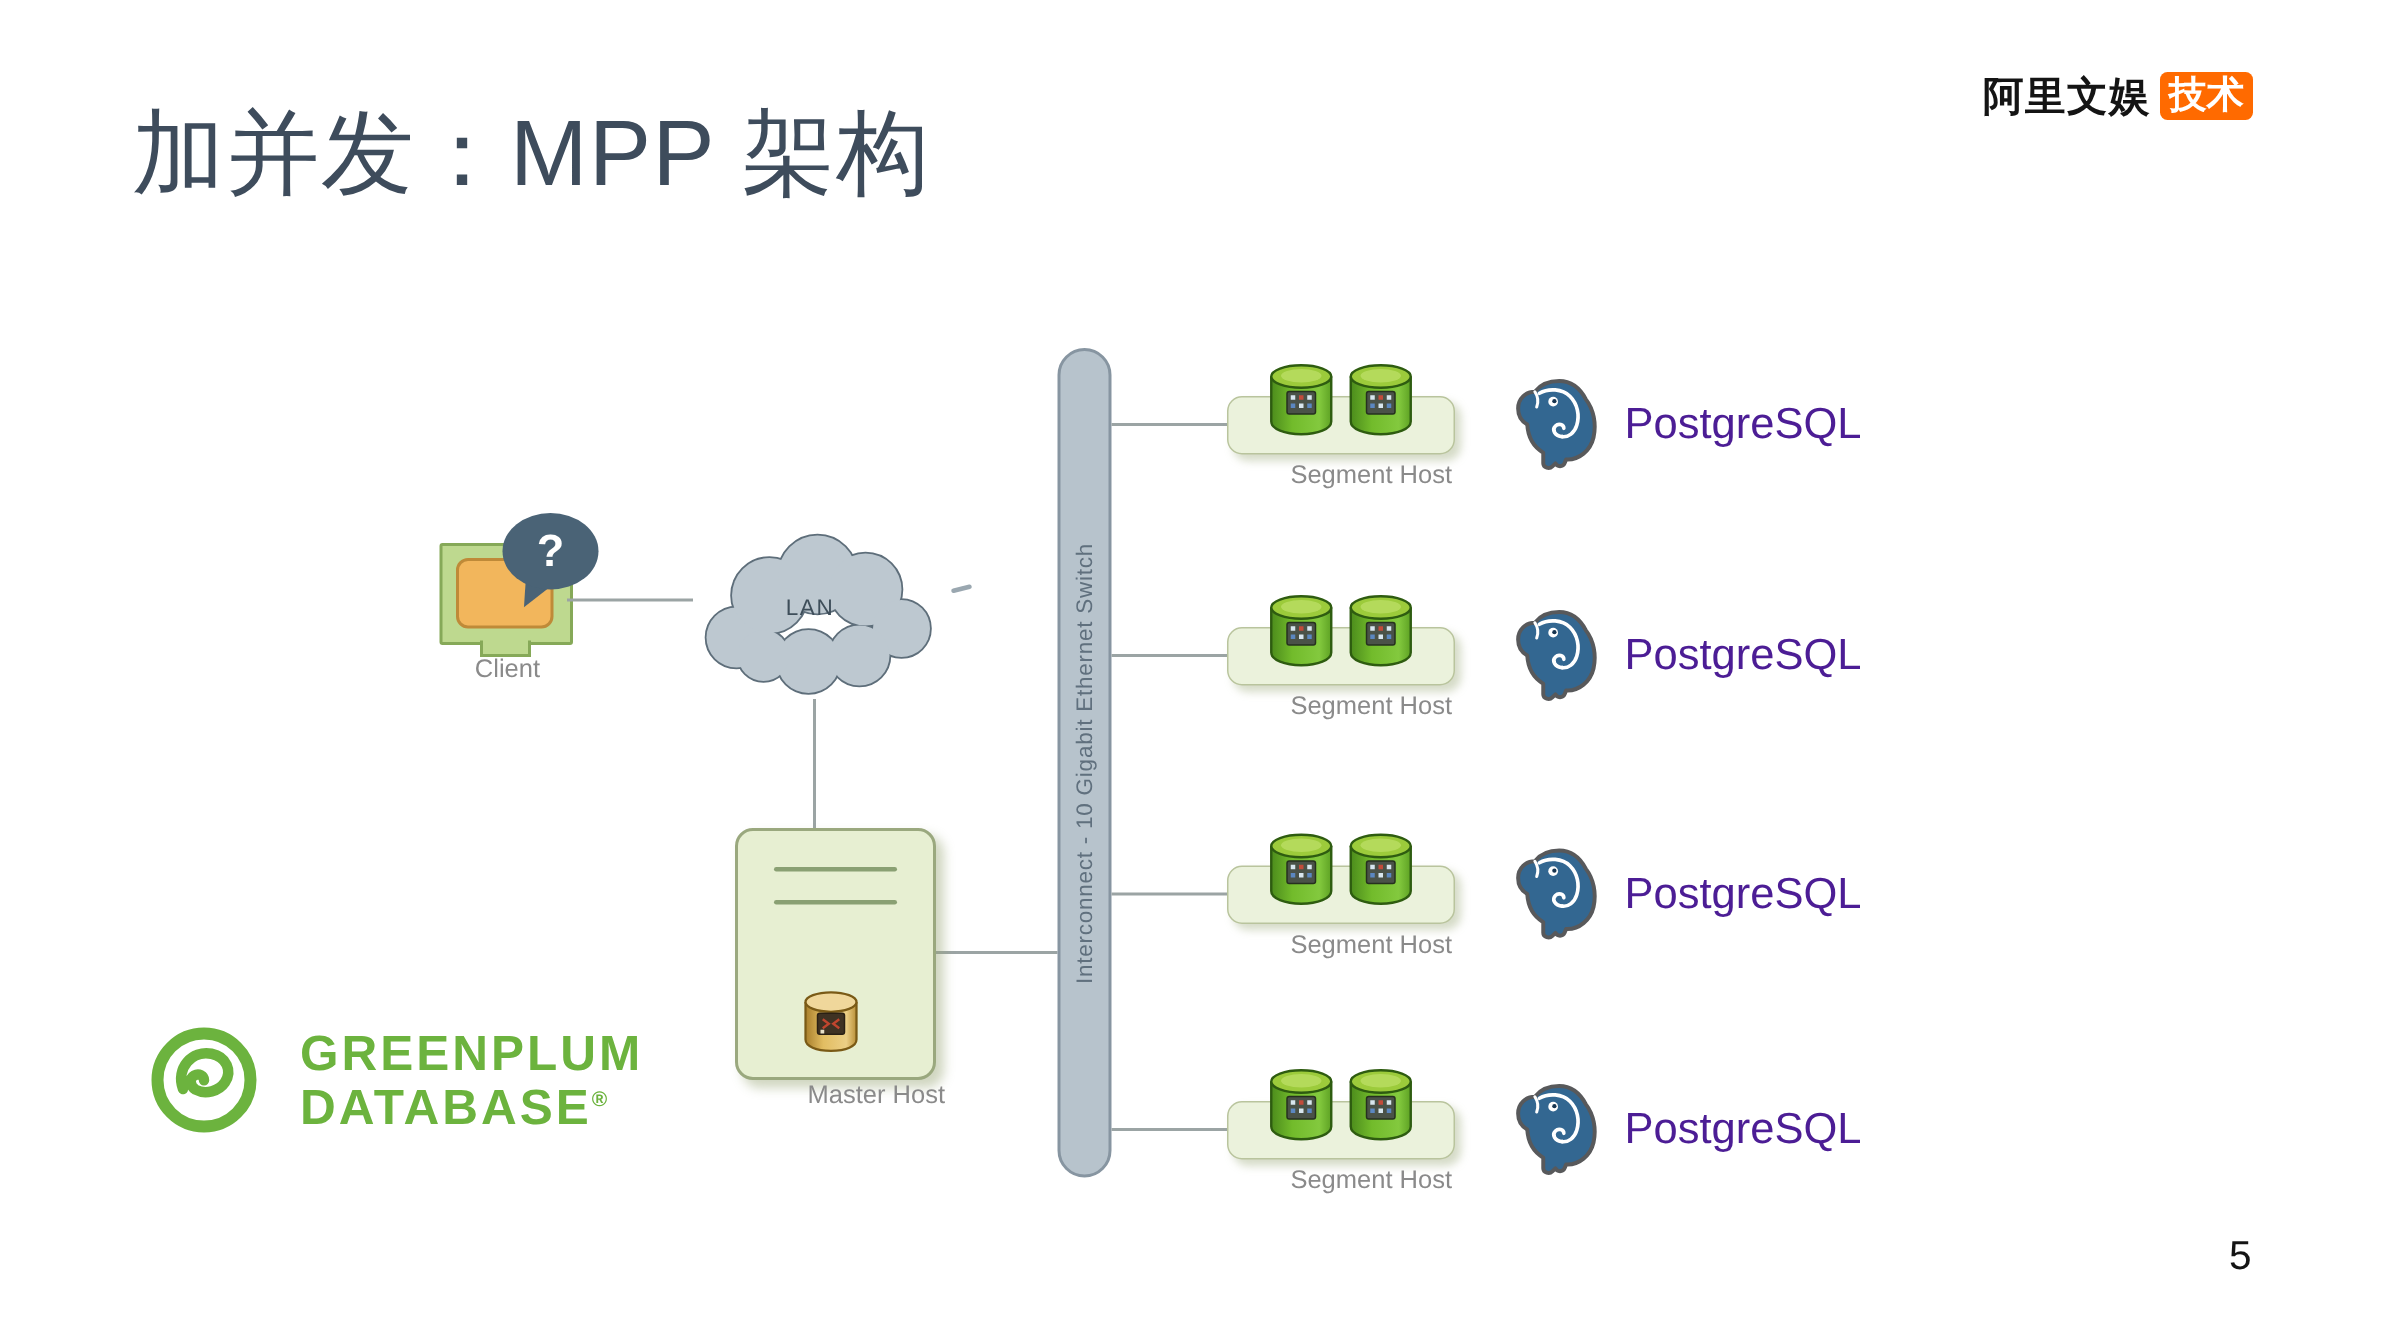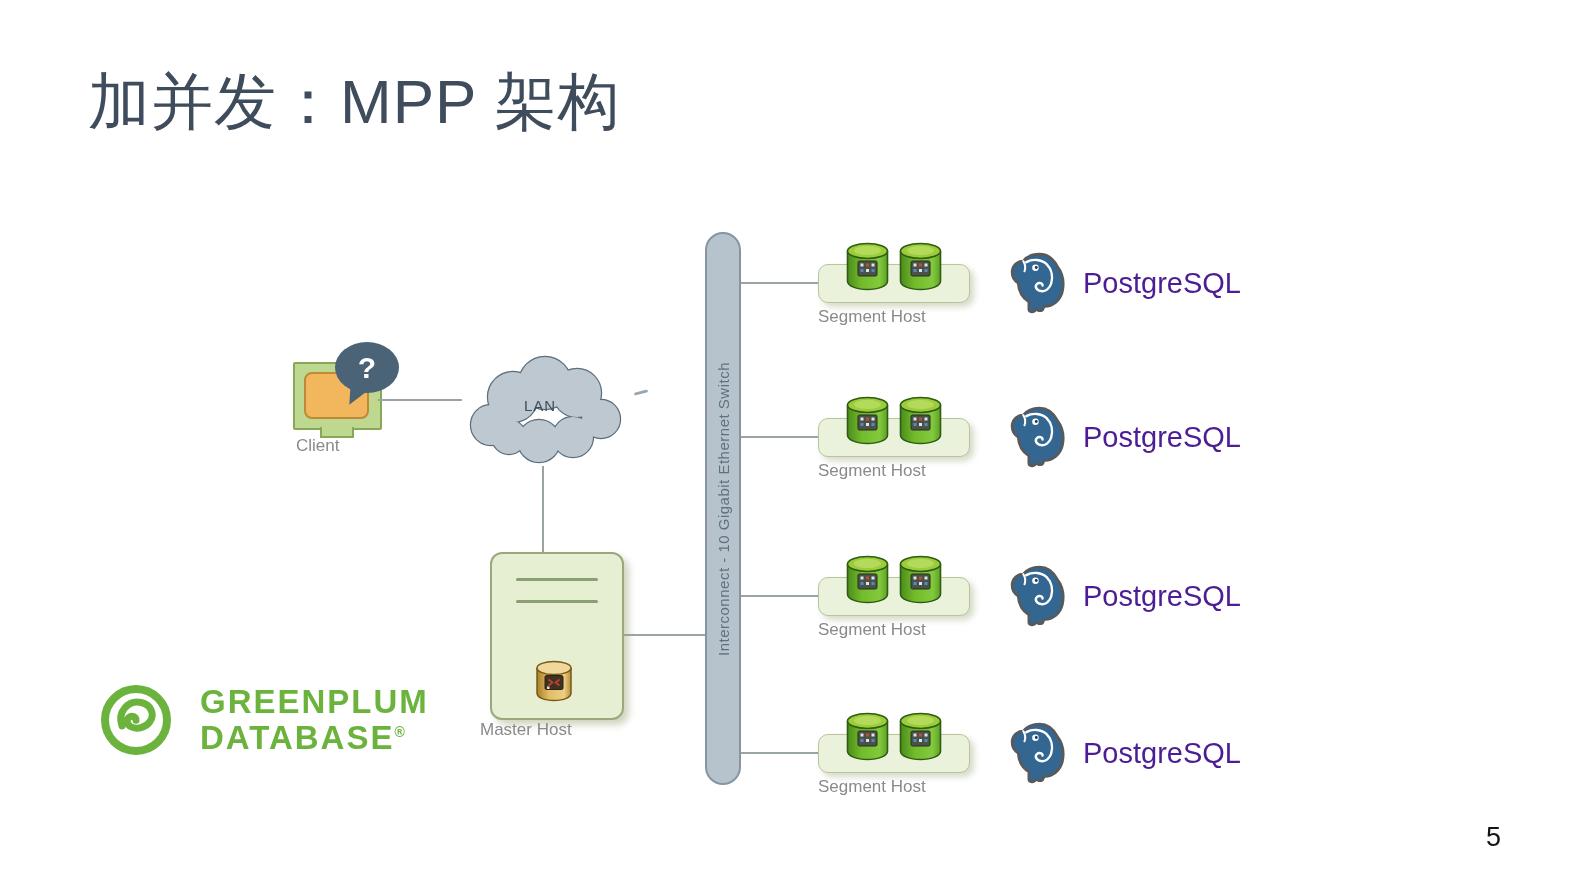--- a/index.html
+++ b/index.html
@@ -8,21 +8,21 @@
   
   .title{position:absolute;left:88px;top:60px;font-size:62px;font-weight:500;color:#3e4c5c;letter-spacing:1px;white-space:nowrap;}
   .brand{position:absolute;left:1322px;top:46px;display:flex;align-items:center;gap:6px;}
   .brand-text{font-size:27px;font-weight:700;color:#141414;letter-spacing:1px;}
   .brand-badge{font-size:25px;font-weight:700;color:#ffffff;background:#ff6a00;border-radius:5px;padding:2px 6px;line-height:1.1;}
   .page-number{position:absolute;left:1486px;top:822px;font-size:27px;color:#141414;}
 
   
   .hline{position:absolute;height:2px;background:#9ba4a4;}
   .vline{position:absolute;width:2px;background:#9ba4a4;}
-  .diagram-label{position:absolute;color:#8a8a8a;font-size:17px;text-align:left;white-space:nowrap;}
+  .diagram-label{position:absolute;color:#8a8a8a;font-size:17px;text-align:right;white-space:nowrap;}
 
   
   .monitor{position:absolute;left:293px;top:362px;width:85px;height:64px;background:#bedа90;background:#bed98f;border:2px solid #86a958;border-radius:2px;}
   .monitor-screen{position:absolute;left:9px;top:8px;width:61px;height:43px;background:#f2b65c;border:2px solid #bf8a38;border-radius:8px;}
   .monitor-stand{position:absolute;left:320px;top:427px;width:30px;height:9px;background:#bed98f;border:2px solid #86a958;border-top:none;}
   .bubble{position:absolute;left:335px;top:342px;width:64px;height:51px;background:#4a6376;border-radius:50%;display:flex;align-items:center;justify-content:center;z-index:5;}
   .bubble-q{color:#ffffff;font-size:30px;font-weight:700;}
   .bubble-tail{position:absolute;left:345px;top:386px;width:0;height:0;border-left:9px solid transparent;border-right:9px solid transparent;border-top:20px solid #4a6376;transform:rotate(28deg);z-index:4;}
 
   
@@ -40,21 +40,21 @@
   .switch-bar{position:absolute;left:705px;top:232px;width:36px;height:553px;background:#b7c3cc;border:2px solid #8795a1;border-radius:19px;box-sizing:border-box;display:flex;align-items:center;justify-content:center;}
   .switch-text{writing-mode:vertical-rl;transform:rotate(180deg);font-size:15px;color:#60707e;letter-spacing:0.5px;white-space:nowrap;}
 
   
   .seg-row{position:absolute;left:741px;width:560px;height:115px;}
   .seg-connector{position:absolute;left:0;top:56px;width:77px;height:2px;background:#9ba4a4;}
   .seg-box{position:absolute;left:77px;top:38px;width:150px;height:37px;background:#ebf2dc;border:1.5px solid #b9c49d;border-radius:10px;box-shadow:4px 4px 6px rgba(150,165,115,.4);}
   .seg-cyl{position:absolute;top:14px;width:47px;height:52px;z-index:3;}
   .seg-cyl.c1{left:103px;}
   .seg-cyl.c2{left:156px;}
-  .seg-label{position:absolute;left:77px;top:81px;width:150px;text-align:left;color:#8a8a8a;font-size:17px;white-space:nowrap;}
+  .seg-label{position:absolute;left:77px;top:81px;width:150px;text-align:right;color:#8a8a8a;font-size:17px;white-space:nowrap;}
   .pg-logo{position:absolute;left:267px;top:25px;width:63px;height:65px;}
   .pg-text{position:absolute;left:342px;top:0;height:114px;display:flex;align-items:center;font-size:29px;color:#4c1d95;white-space:nowrap;}
 
   
   .greenplum{position:absolute;left:98px;top:682px;display:flex;align-items:center;gap:26px;}
   .gp-icon{width:76px;height:76px;}
   .gp-text{display:flex;flex-direction:column;line-height:1.08;}
   .gp-line{font-size:33px;font-weight:800;color:#6cb33e;letter-spacing:2px;white-space:nowrap;}
   .gp-reg{font-size:14px;vertical-align:super;font-weight:700;}
   svg{display:block;}
@@ -102,20 +102,24 @@
         <path d="M18,11 C24,7.5 33,8 38,13 C43,18 44.5,25.5 42.5,32 C41,37 37,40 33,39.5" fill="none" stroke="#ffffff" stroke-width="2.4" stroke-linecap="round"></path>
         <path d="M33,39.5 C28,39 26,35 28.5,32.5 C30.5,30.5 34,31.5 34,34" fill="none" stroke="#ffffff" stroke-width="2.4" stroke-linecap="round"></path>
         <path d="M15,10 C17,13 17.5,16.5 16.2,20" fill="none" stroke="#ffffff" stroke-width="2" stroke-linecap="round"></path>
         <circle cx="27" cy="16.5" r="3.2" fill="#ffffff"></circle>
           <circle cx="27.8" cy="16.2" r="1.4" fill="#17344f"></circle>
       </symbol>
     </defs>
   </svg>
 
   <div class="title">加并发：MPP 架构</div>
+  <div class="brand">
+    <span class="brand-text">阿里文娱</span>
+    <span class="brand-badge">技术</span>
+  </div>
   <div class="page-number">5</div>
 
   <div class="monitor">
     <div class="monitor-screen"></div>
   </div>
   <div class="monitor-stand"></div>
   <div class="bubble-tail"></div>
   <div class="bubble">
     <span class="bubble-q">?</span>
   </div>

